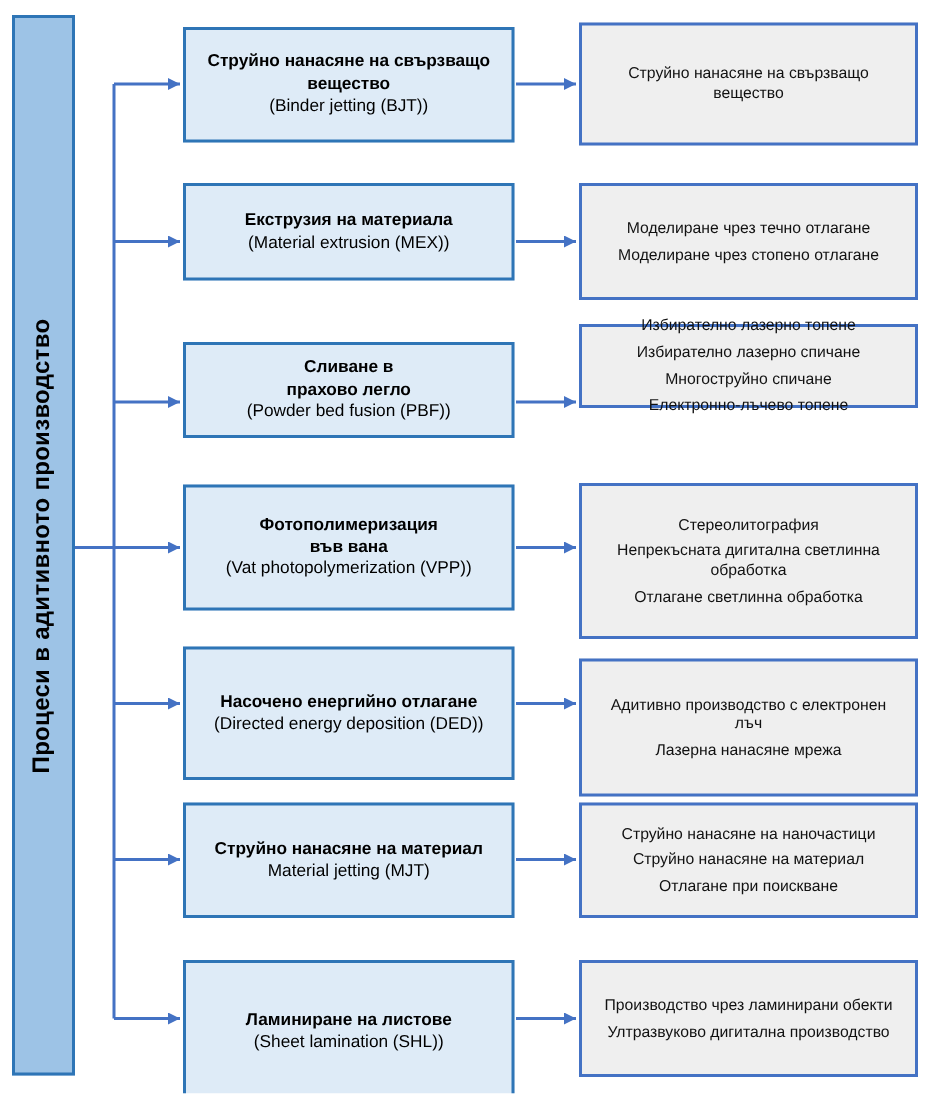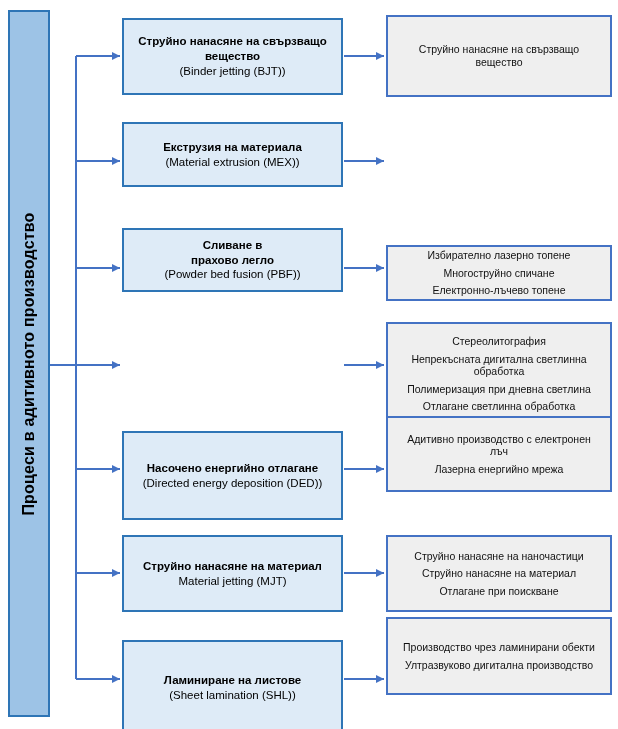--- a/index.html
+++ b/index.html
@@ -76,54 +76,63 @@
   </div>
   <div class="pbox" style="top:122px;height:65px">
     <div class="ptitle">Екструзия на материала</div>
     <div class="psub">(Material extrusion (MEX))</div>
   </div>
   <div class="pbox" style="top:228px;height:64px">
     <div class="ptitle">Сливане в
 прахово легло</div>
     <div class="psub">(Powder bed fusion (PBF))</div>
   </div>
+  <div class="pbox" style="top:323px;height:84px">
+    <div class="ptitle">Фотополимеризация
+във вана</div>
+    <div class="psub">(Vat photopolymerization (VPP))</div>
+  </div>
   <div class="pbox" style="top:431px;height:89px">
     <div class="ptitle">Насочено енергийно отлагане</div>
     <div class="psub">(Directed energy deposition (DED))</div>
   </div>
   <div class="pbox" style="top:535px;height:77px">
     <div class="ptitle">Струйно нанасяне на материал</div>
     <div class="psub">Material jetting (MJT)</div>
   </div>
   <div class="pbox" style="top:640px;height:96px">
     <div class="ptitle">Ламиниране на листове</div>
     <div class="psub">(Sheet lamination (SHL))</div>
   </div>
 
   <div class="obox" style="top:15px;height:82px">
       <div class="out-item">Струйно нанасяне на свързващо вещество</div>
     </div>
-  <div class="obox" style="top:245px;height:56px">
+  <div class="obox" style="top:122px;height:78px">
+      <div class="out-item">Моделиране чрез течно отлагане</div>
+      <div class="out-item">Моделиране чрез стопено отлагане</div>
+    </div>
+  <div class="obox" style="top:216px;height:56px">
       <div class="out-item">Избирателно лазерно топене</div>
+      <div class="out-item">Избирателно лазерно спичане</div>
       <div class="out-item">Многоструйно спичане</div>
       <div class="out-item">Електронно-лъчево топене</div>
     </div>
   <div class="obox" style="top:322px;height:104px">
       <div class="out-item">Стереолитография</div>
       <div class="out-item">Непрекъсната дигитална светлинна обработка</div>
-      <div class="out-item">Полимеризация при дневна светлина</div>
       <div class="out-item">Отлагане светлинна обработка</div>
     </div>
-  <div class="obox" style="top:416px;height:76px">
+  <div class="obox" style="top:439px;height:92px">
       <div class="out-item">Адитивно производство с електронен лъч</div>
-      <div class="out-item">Лазерна енергийно мрежа</div>
+      <div class="out-item">Лазерна нанасяне мрежа</div>
     </div>
   <div class="obox" style="top:535px;height:77px">
       <div class="out-item">Струйно нанасяне на наночастици</div>
       <div class="out-item">Струйно нанасяне на материал</div>
       <div class="out-item">Отлагане при поискване</div>
     </div>
-  <div class="obox" style="top:617px;height:78px">
+  <div class="obox" style="top:640px;height:78px">
       <div class="out-item">Производство чрез ламинирани обекти</div>
       <div class="out-item">Ултразвуково дигитална производство</div>
     </div>
 
 </div>
 
 </body></html>

